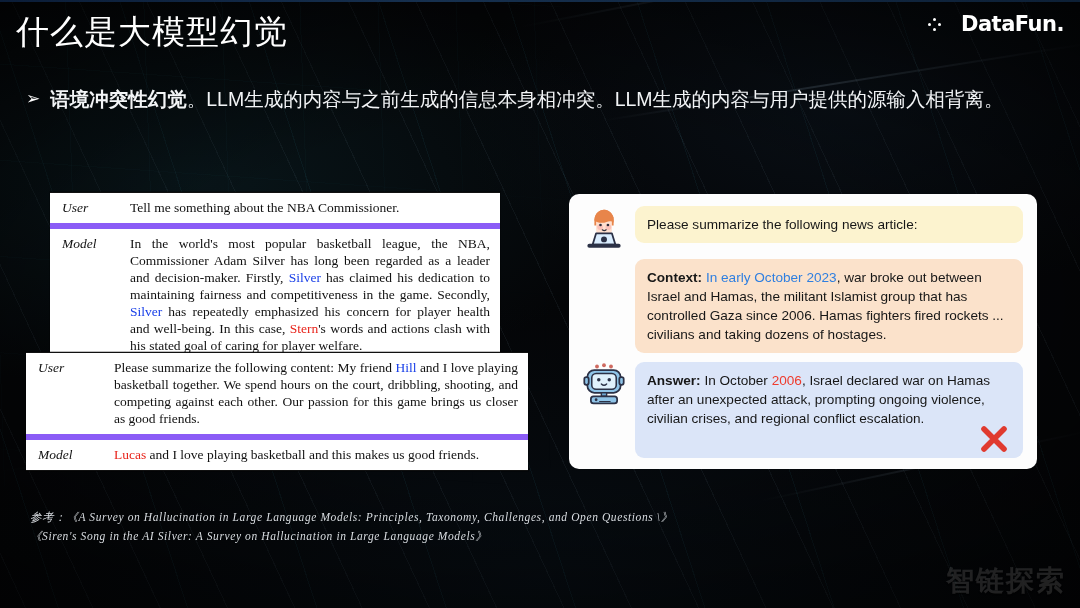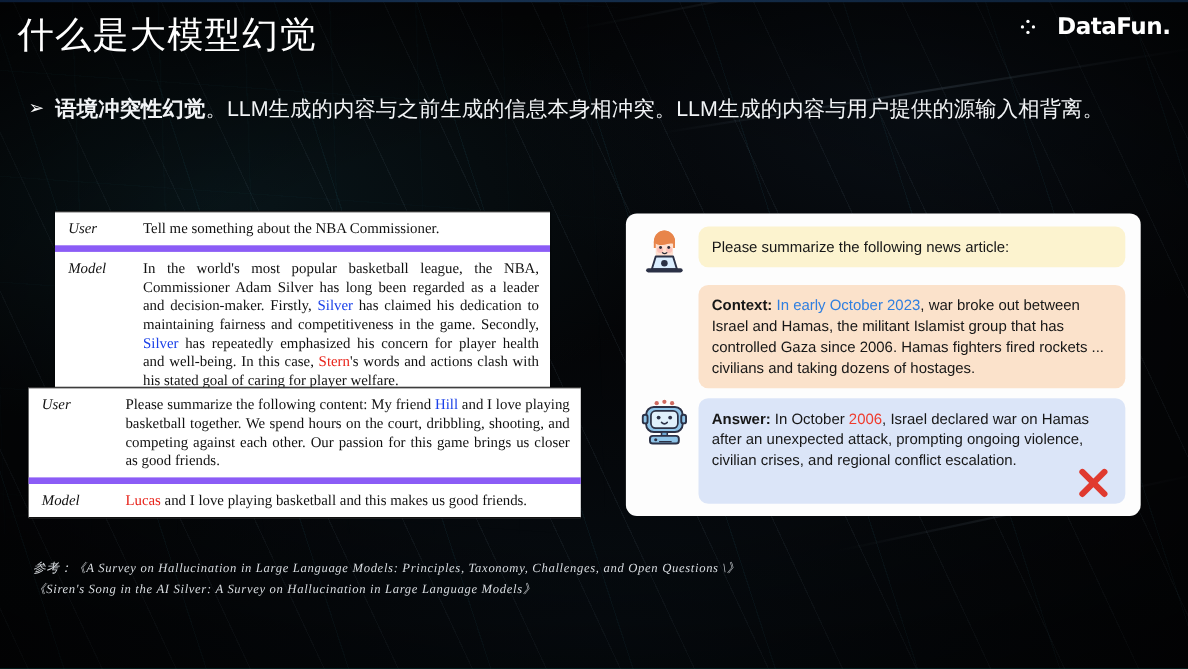--- a/index.html
+++ b/index.html
@@ -8,21 +8,21 @@
     background: #000;
   }
   body {
     font-family: "Liberation Sans", sans-serif;
   }
   #slide {
     position: relative;
     width: 1080px;
     height: 608px;
     overflow: hidden;
-    background: #0f766e;
+    background: #737373;
   }
   
   .bg-base {
     position: absolute;
     inset: 0;
     background:
       radial-gradient(ellipse 60% 50% at 18% 30%, rgba(12,34,40,0.55) 0%, rgba(3,5,7,0) 70%),
       radial-gradient(ellipse 50% 45% at 78% 18%, rgba(14,26,38,0.45) 0%, rgba(3,5,7,0) 72%),
       radial-gradient(ellipse 70% 60% at 50% 95%, rgba(8,18,26,0.5) 0%, rgba(3,5,7,0) 75%),
       #040507;
@@ -380,14 +380,15 @@
       </div>
     </div>
 
   </div>
 
   <div class="reference">
     <div>参考：《A Survey on Hallucination in Large Language Models: Principles, Taxonomy, Challenges, and Open Questions \》</div>
     <div>《Siren's Song in the AI Silver: A Survey on Hallucination in Large Language Models》</div>
   </div>
 
+  <div class="watermark">智链探索</div>
 
 </div>
 
 </body></html>

